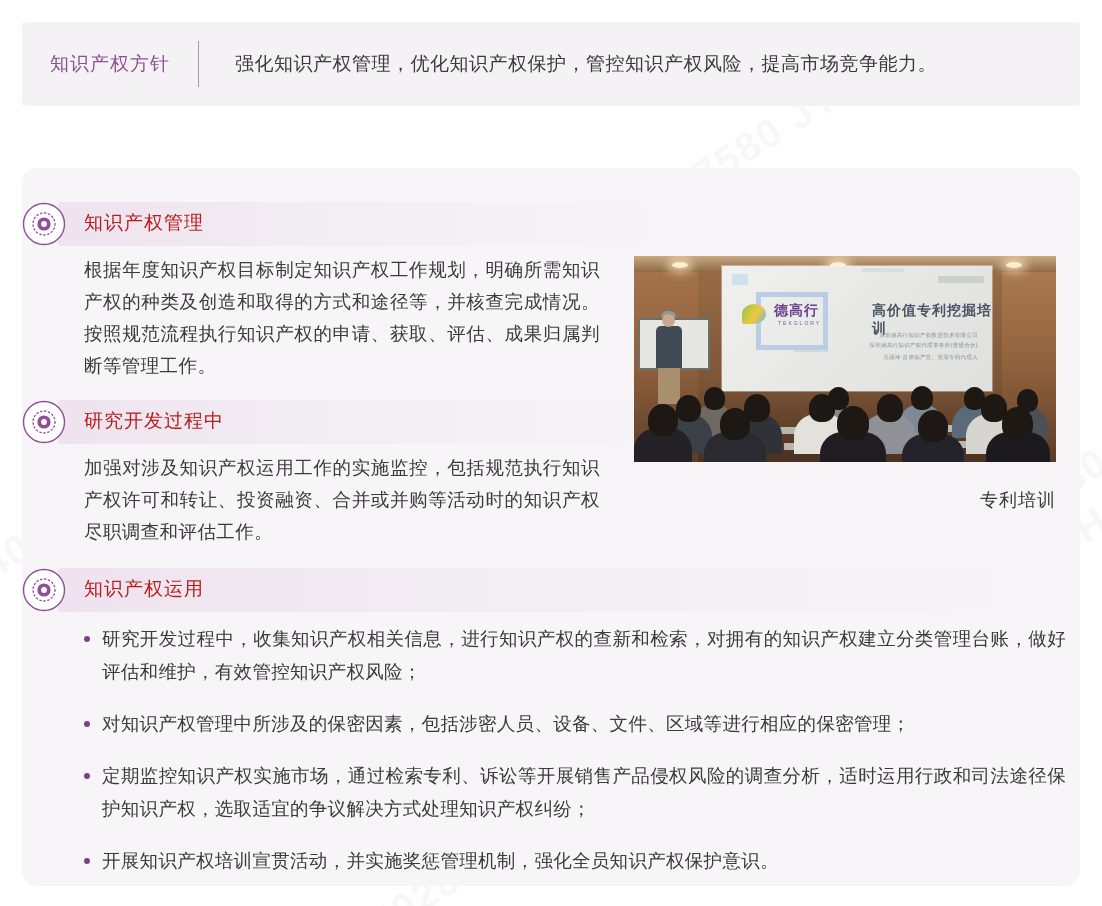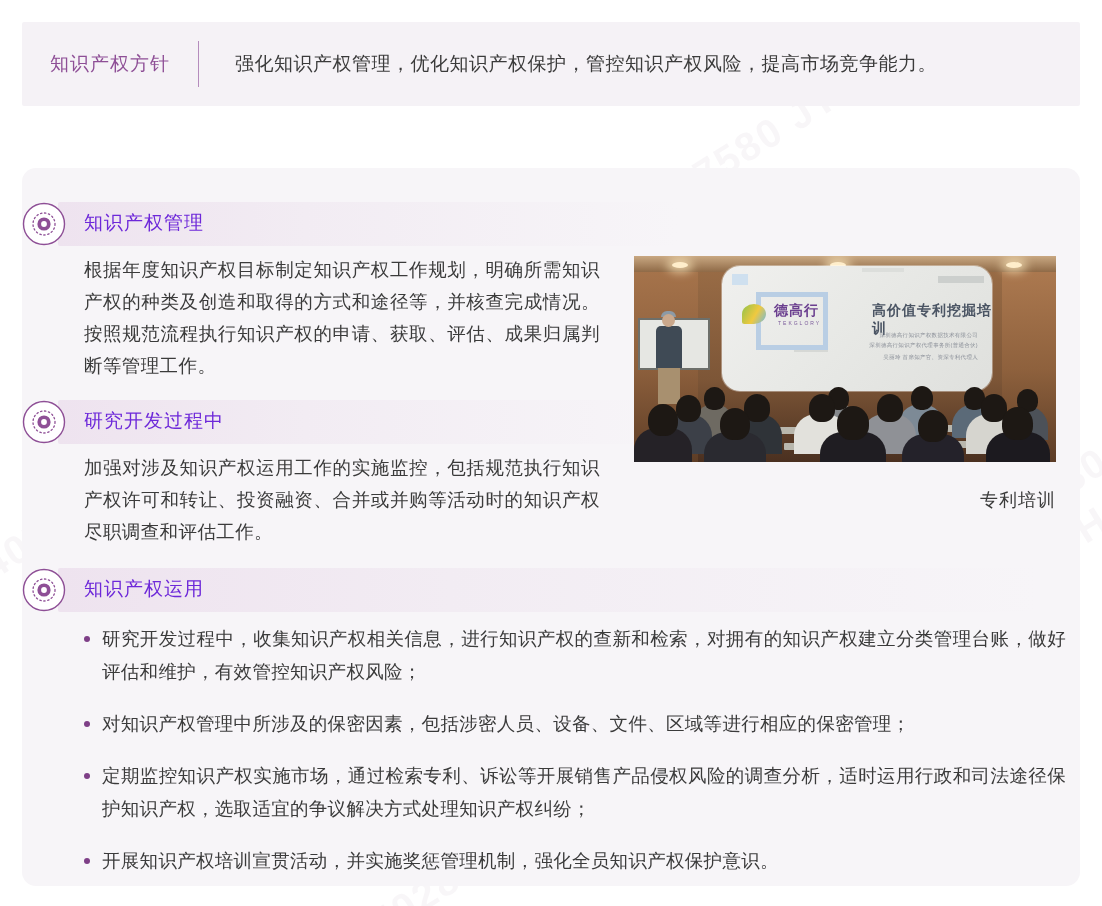--- a/index.html
+++ b/index.html
@@ -116,21 +116,21 @@
     top: 2px;
     width: 44px;
     height: 44px;
     z-index: 3;
   }
   .sec-title {
     position: absolute;
     left: 84px;
     top: 10px;
     font-size: 19px;
-    color: #6d28d9;
+    color: #b91c1c;
     letter-spacing: 1px;
     z-index: 3;
     white-space: nowrap;
   }
 
   .sec-body {
     font-size: 18.5px;
     line-height: 32px;
     color: #3b3b3b;
     letter-spacing: 0.4px;
@@ -210,21 +210,20 @@
   .light-a, .light-b, .light-c {
     position:absolute; top:6px; width:16px; height:6px; border-radius:50%;
     background:#ffeecb; box-shadow:0 0 10px 5px rgba(255,235,190,.65);
   }
   .light-a { left:38px; } .light-b { left:196px; } .light-c { left:372px; }
 
   .screen {
     position:absolute; left:88px; top:10px; width:270px; height:125px;
     background: linear-gradient(135deg, #f0f0ee 0%, #e8e9e6 45%, #dfe0dd 100%);
     box-shadow: 0 0 0 1px rgba(255,255,255,.35);
-    border-radius: 18px;
   }
   .screen-logo-box {
     position:absolute; left:34px; top:26px; width:62px; height:48px;
     border:5px solid #b9cee4;
   }
   .screen-logo-swoosh {
     position:absolute; left:20px; top:38px; width:24px; height:20px;
     background: linear-gradient(120deg,#8fc24b 0%, #f0c93f 55%, #6fb9e0 100%);
     border-radius: 50% 50% 50% 10%;
   }

